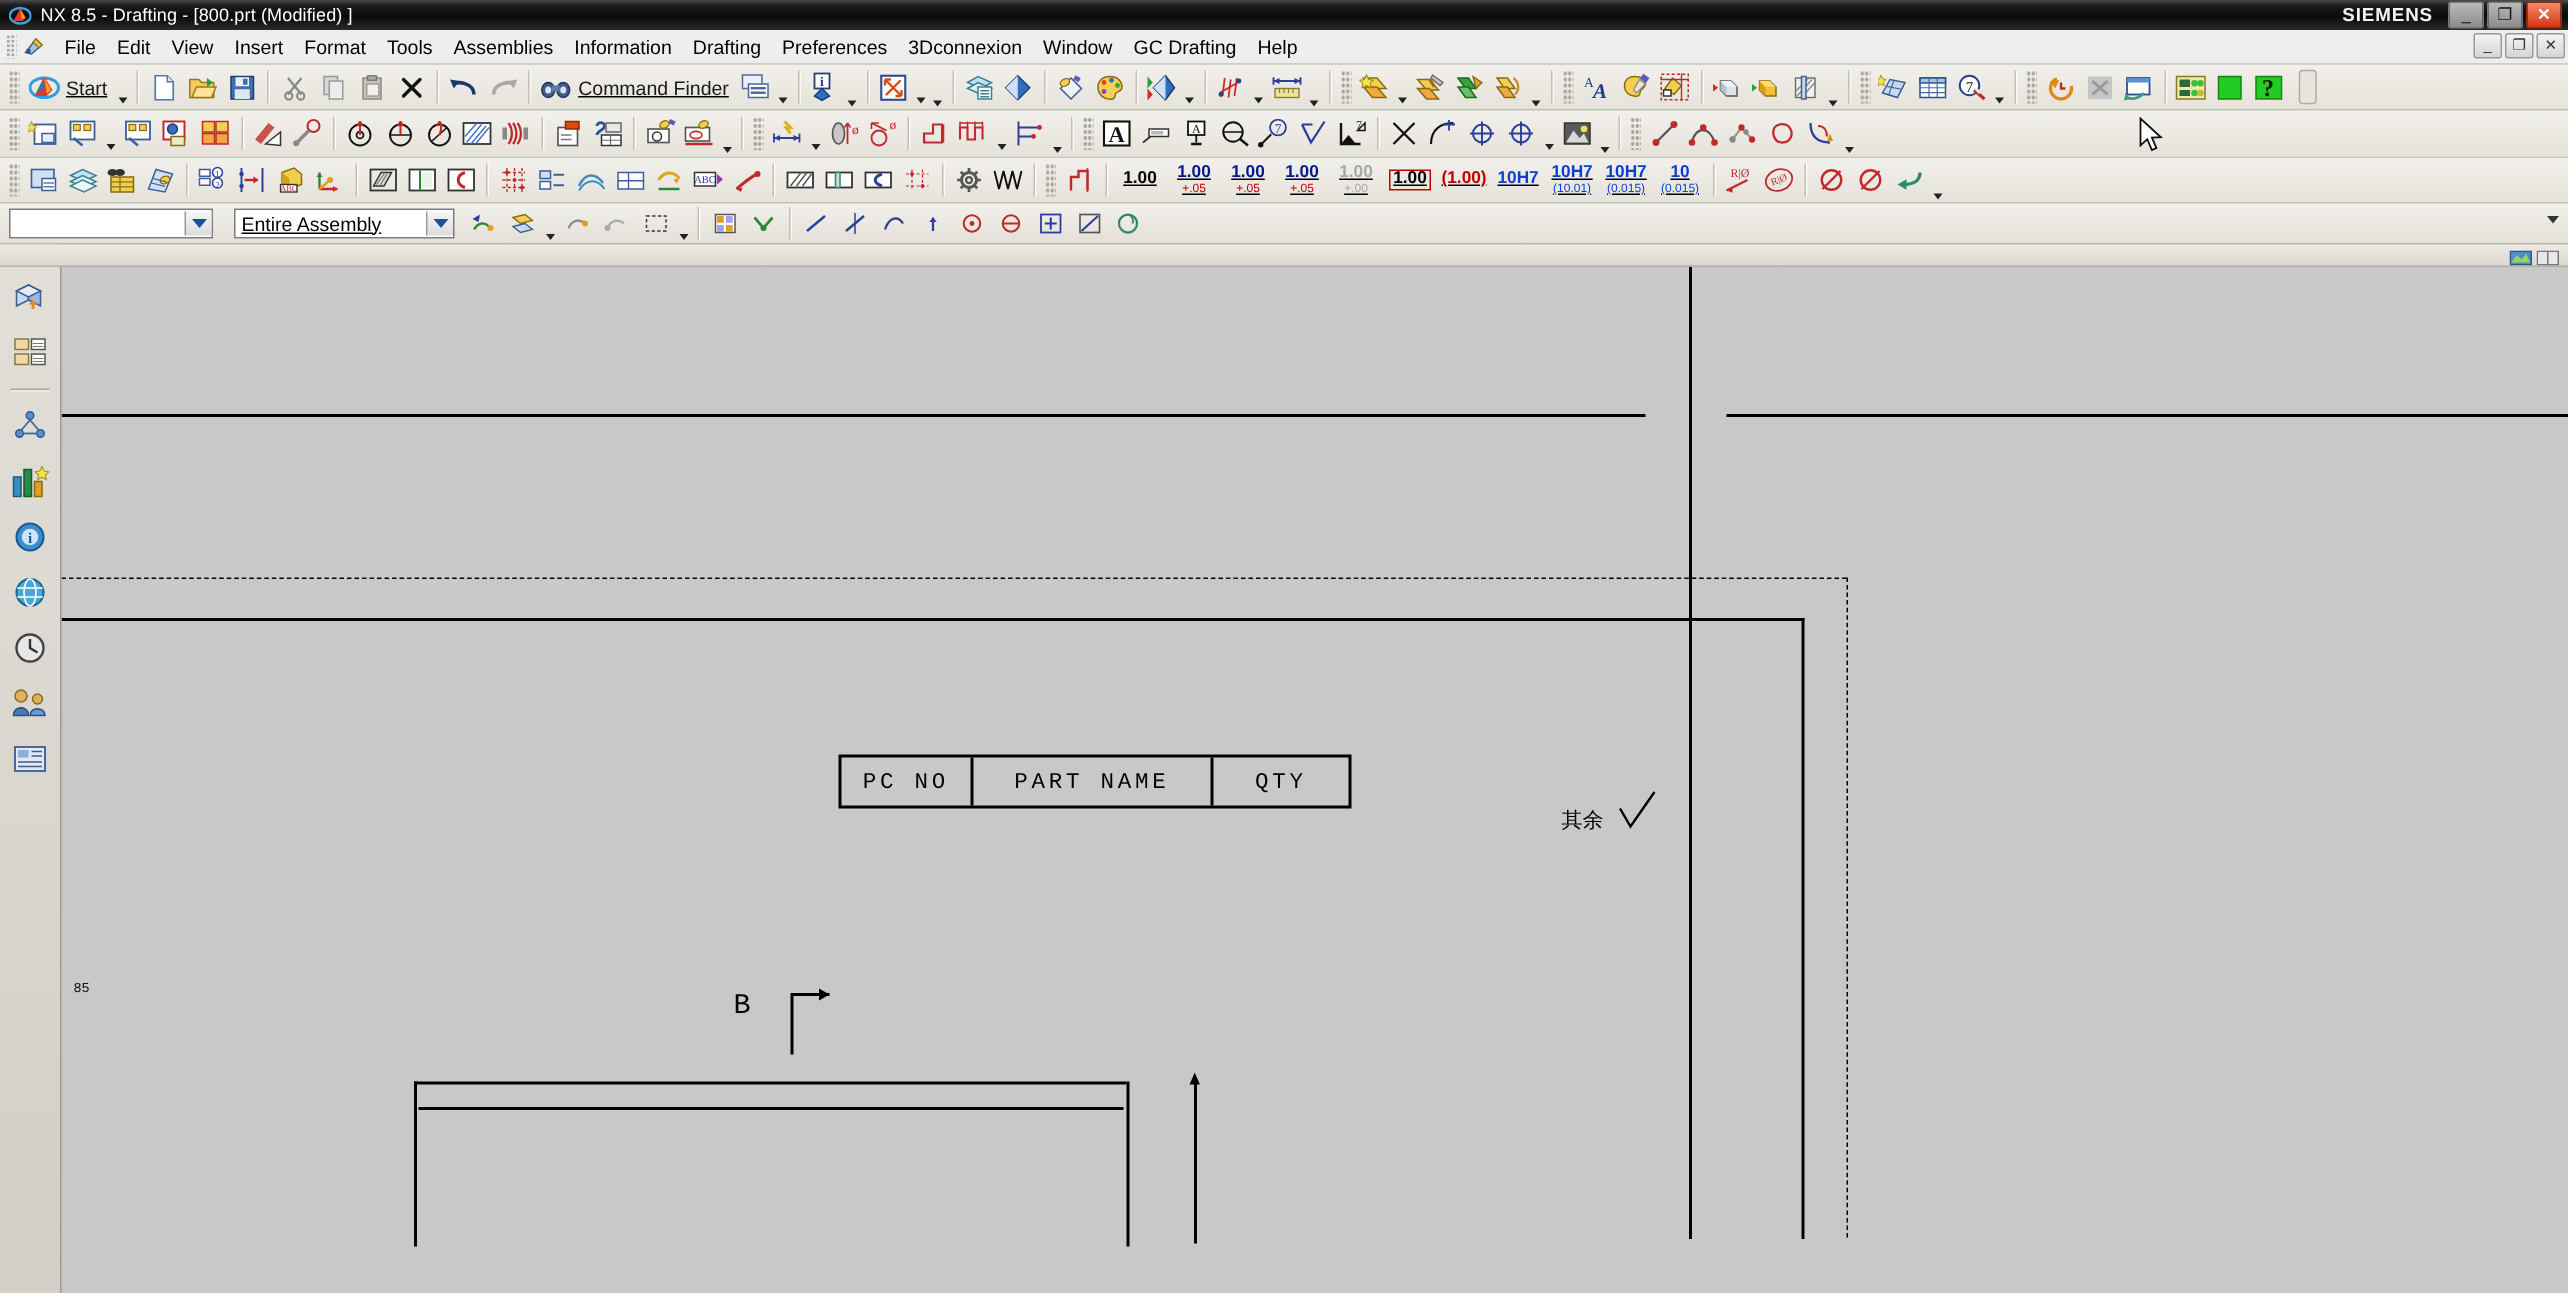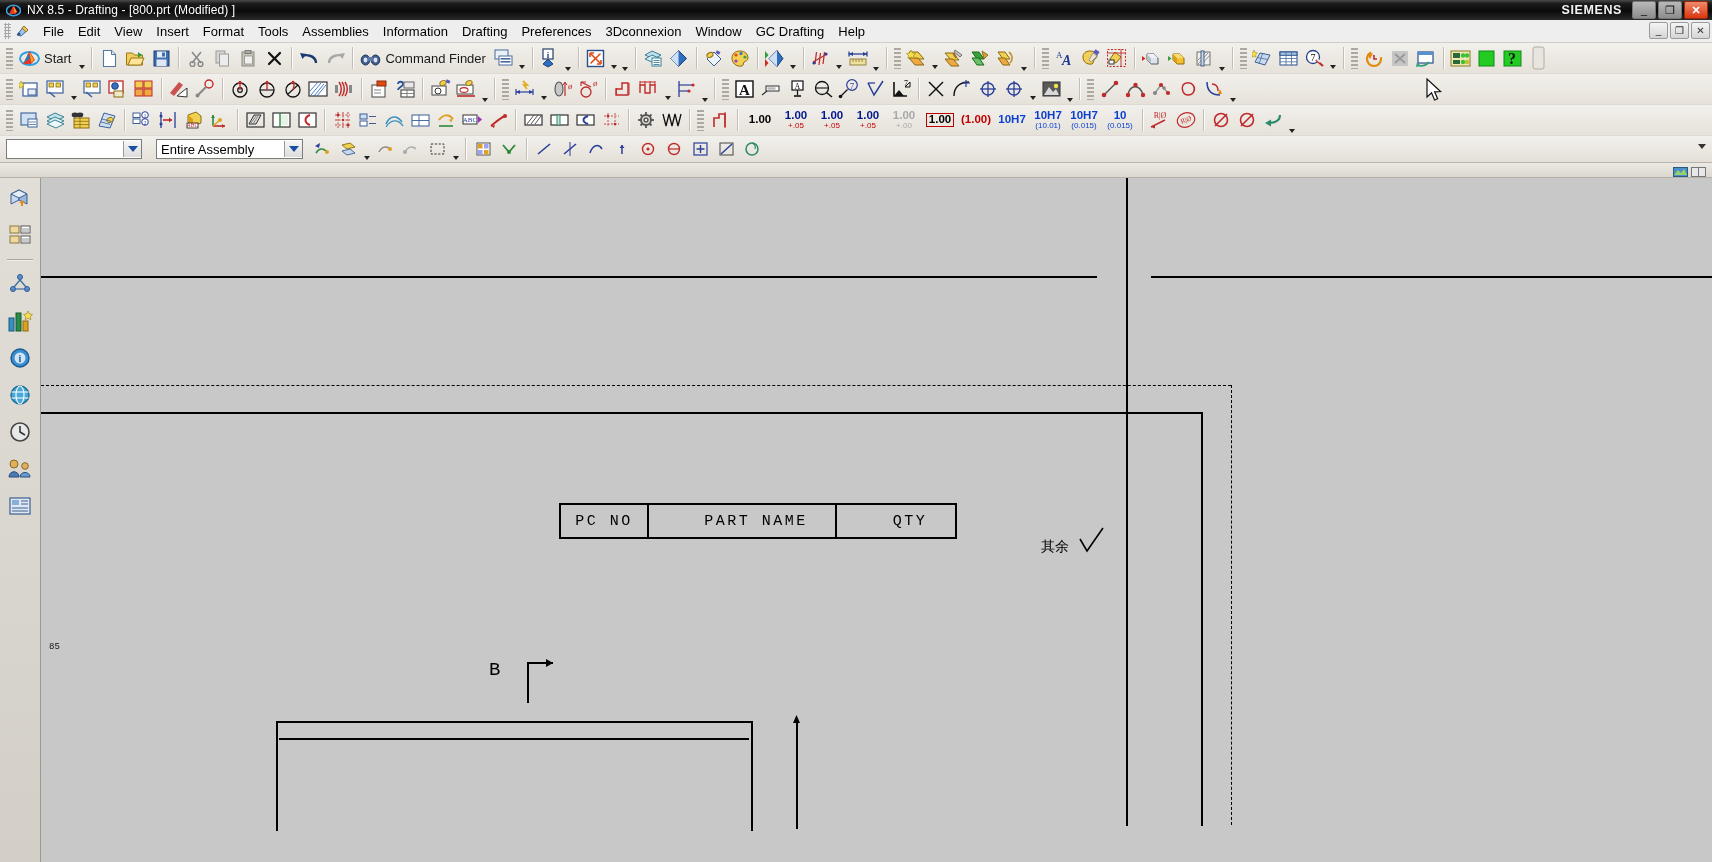--- a/index.html
+++ b/index.html
@@ -37,21 +37,21 @@
   .grip{width:7px;height:16px;margin-right:4px;
         background-image:radial-gradient(circle,#9a9a9a 1px,transparent 1.2px);
         background-size:3px 3px;opacity:.85;}
   .menu-logo{width:16px;height:16px;margin-right:5px;position:relative;}
   .menu-items{display:flex;align-items:flex-start;}
   .mi{padding:2px 7px;font-size:13px;color:#000;white-space:nowrap;cursor:default;}
   .menubar .mb-right{position:absolute;right:2px;top:2px;display:flex;gap:2px;}
   .mb-right .wb{width:17px;height:15px;border-radius:2px;background:linear-gradient(to bottom,#f4f4f4,#d5d5d5);border:1px solid #9a9a9a;color:#333;font-size:10px;}
 
   
-  .toolbars{flex:0 0 auto;background:#15803d;}
+  .toolbars{flex:0 0 auto;background:#15803d;text-decoration:underline;}
   .trow{height:30px;display:flex;align-items:center;padding-left:3px;
         border-bottom:1px solid #dedad3;background:linear-gradient(to bottom,#f2f0ec,#e6e2da);}
   .tgrip{width:7px;height:22px;margin:0 3px;flex:0 0 7px;
     background-image:radial-gradient(circle,#a8a49c 1.1px,transparent 1.3px);
     background-size:3px 4px;}
   .sep{width:1px;height:22px;background:#c3bfb7;margin:0 4px;box-shadow:1px 0 0 #fbfaf8;flex:0 0 1px;}
   .tb{width:26px;height:26px;display:flex;align-items:center;justify-content:center;position:relative;flex:0 0 26px;}
   .tb svg{display:block;}
   .caret{width:11px;height:26px;display:flex;align-items:flex-end;justify-content:center;padding-bottom:5px;flex:0 0 11px;}
   .caret.low{align-items:flex-end;padding-bottom:0px;}
@@ -89,21 +89,21 @@
            padding-top:22px;gap:11px;position:relative;z-index:5;}
   .sb-ico{width:26px;height:26px;display:flex;align-items:center;justify-content:center;}
   .sb-sep{width:26px;height:1px;background:#a9a59d;box-shadow:0 1px 0 #f0eee9;}
 
   .canvas{flex:1;position:relative;background:#c8c8c8;overflow:hidden;}
   .lineH{position:absolute;background:#000;height:1.5px;}
   .lineV{position:absolute;background:#000;width:1.5px;}
   .dashH{position:absolute;height:0;border-top:1.6px dashed #000;}
   .dashV{position:absolute;width:0;border-left:1.6px dashed #000;}
 
-  .ptable{position:absolute;border:2px solid #000;display:flex;background:#c8c8c8;gap:28px;}
+  .ptable{position:absolute;border:2px solid #000;display:flex;background:#c8c8c8;}
   .ptable .cell{border-right:2px solid #000;display:flex;align-items:center;justify-content:center;
      font-family:"Liberation Mono",monospace;font-size:15px;letter-spacing:2.5px;color:#000;padding:0 7px;}
   .ptable .cell:last-child{border-right:none;}
 
   .cjk{position:absolute;font-family:"DejaVu Sans",sans-serif;font-size:14px;color:#000;}
   .blabel{position:absolute;font-family:"Liberation Mono",monospace;font-size:19px;color:#000;}
 
   .stamp{position:absolute;width:118px;height:118px;border-radius:50%;border:4px solid #d01a1a;
          left:8px;bottom:2px;z-index:8;display:flex;flex-direction:column;align-items:center;justify-content:center;opacity:.92;}
   .stamp .url{position:absolute;bottom:12px;font-size:6.5px;color:#d01a1a;font-weight:bold;letter-spacing:.2px;}
@@ -1535,21 +1535,21 @@
 
       <div class="lineH" style="left:235px;top:558px;width:475px;"></div>
       <div class="lineH" style="left:238px;top:575px;width:470px;"></div>
       <div class="lineV" style="left:235px;top:558px;height:110px;"></div>
       <div class="lineV" style="left:710px;top:558px;height:110px;"></div>
       <div class="lineV" style="left:755px;top:556px;height:110px;"></div>
       <svg style="position:absolute;left:748px;top:550px;" width="16" height="22" viewBox="0 0 16 22">
         <path d="M7.5 2 L4 10 L11 10 Z" fill="#000"></path>
       </svg>
 
-      <div style="position:absolute;left:8px;top:479px;font-family:'Liberation Mono',monospace;font-size:9px;color:#111;">85</div>
+      <div style="position:absolute;left:8px;top:491px;font-family:'Liberation Mono',monospace;font-size:9px;color:#111;">85</div>
 
     </div>
 
     <div class="cursor" style="left:1425px;top:-85px;">
       <svg width="20" height="26" viewBox="0 0 20 26">
         <path d="M2 1 L2 19 L6.5 14.8 L9.6 22 L12.6 20.7 L9.6 13.8 L15.6 13.5 Z" fill="#fff" stroke="#111" stroke-width="1.2"></path>
       </svg>
     </div>
   </div>
 </div>

